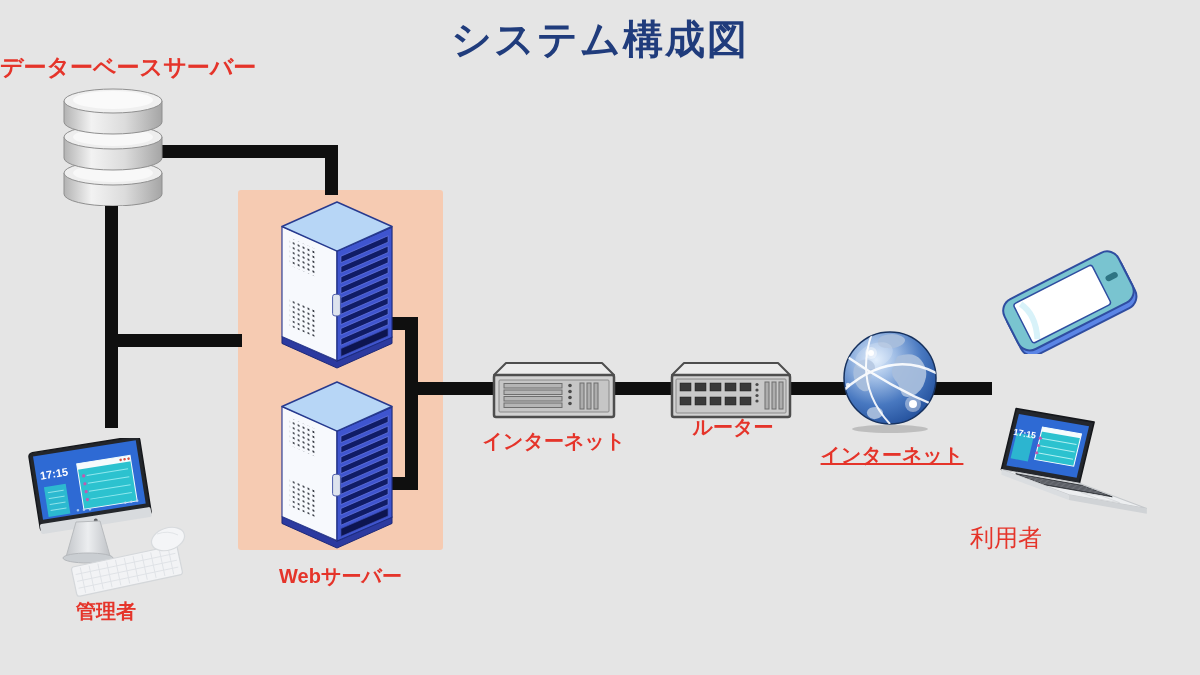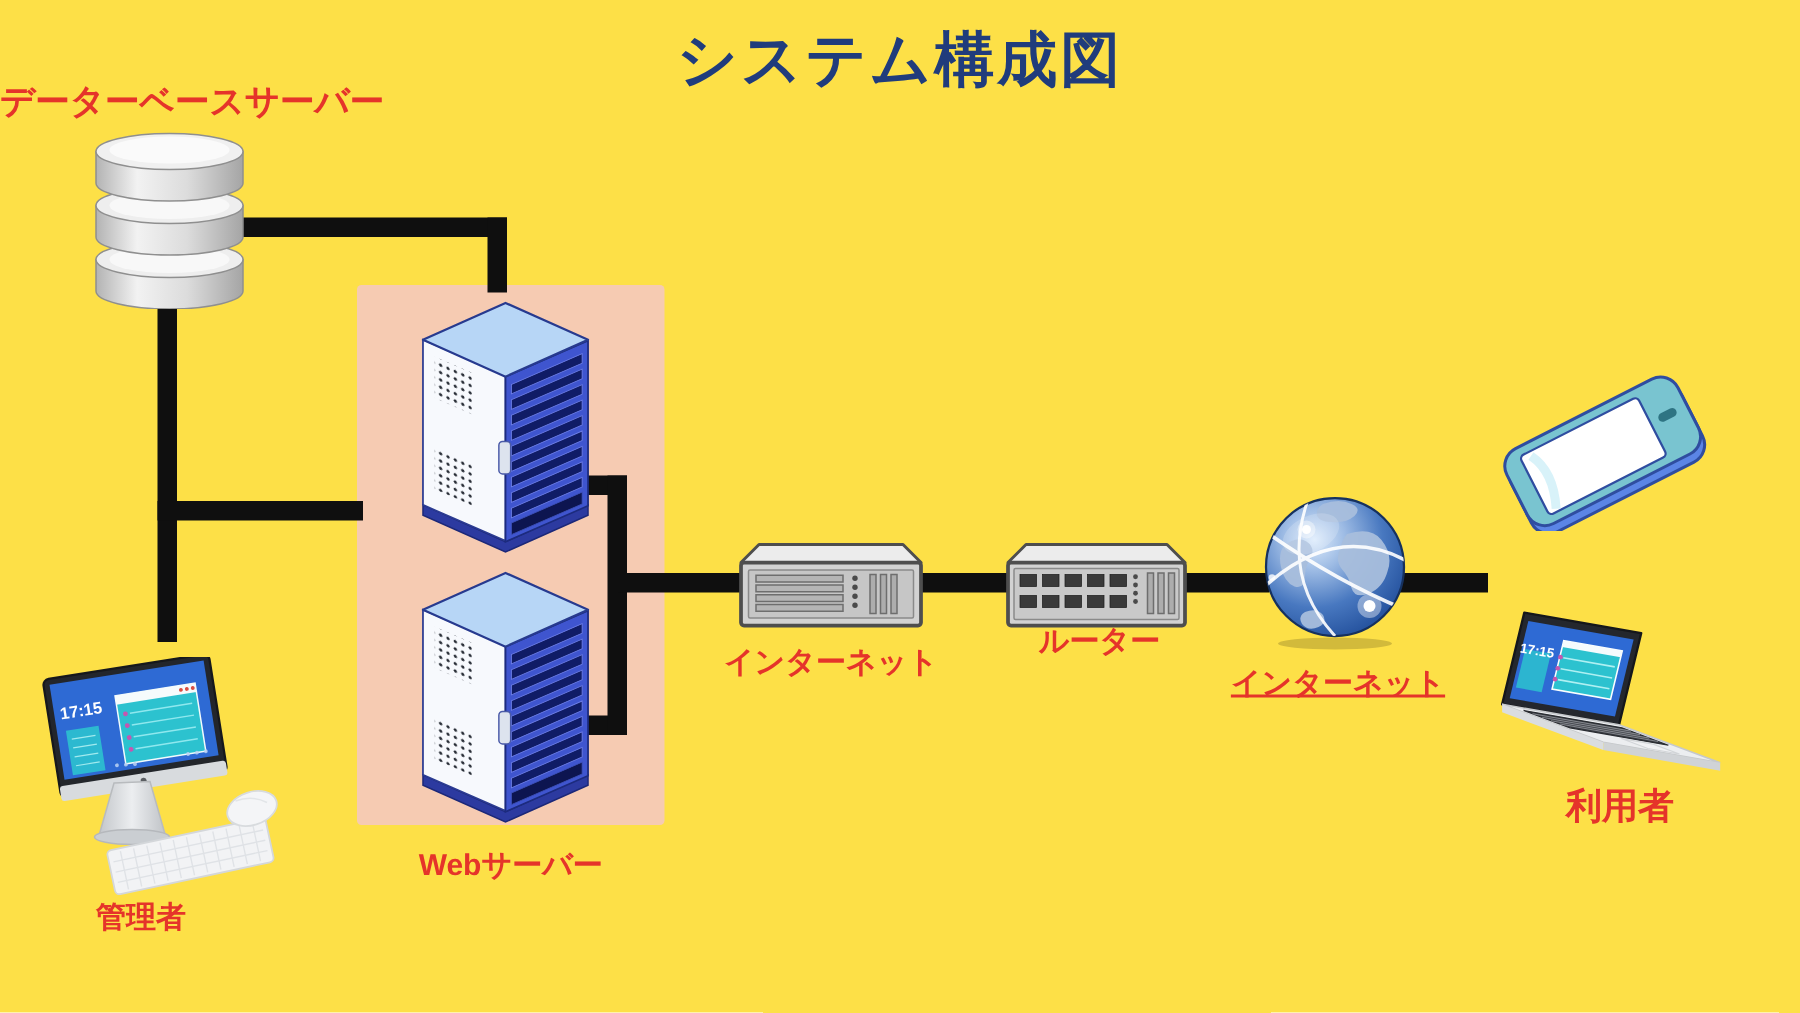--- a/index.html
+++ b/index.html
@@ -1,27 +1,27 @@
 <!DOCTYPE html>
 <html><head>
 <meta charset="utf-8">
 <style>
   html,body{margin:0;padding:0;background:#fff;}
-  .canvas{position:relative;width:1200px;height:675px;background:#fde047;overflow:hidden;
+  .canvas{position:relative;width:1200px;height:675px;background:#e5e5e5;overflow:hidden;
           font-family:"Liberation Sans","DejaVu Sans",sans-serif;}
   .title{position:absolute;left:0;top:12px;width:100%;text-align:center;
          font-size:40px;font-weight:bold;color:#203c7c;letter-spacing:2px;}
   .group-box{position:absolute;left:238px;top:190px;width:205px;height:360px;
              background:#f6cbb2;border-radius:3px;z-index:1;}
   .line{position:absolute;background:#0f0f0f;z-index:2;}
   .node{position:absolute;z-index:3;}
   .label{position:absolute;color:#e5342a;font-weight:bold;font-size:20px;z-index:4;white-space:nowrap;}
   .label.center{text-align:center;}
-  .users-label{position:absolute;left:970px;top:522px;width:220px;text-align:center;z-index:4;
-               color:#e5342a;font-weight:bold;font-size:24px;line-height:31px;}
+  .users-label{position:absolute;left:970px;top:522px;width:220px;text-align:left;z-index:4;
+               color:#e5342a;font-weight:normal;font-size:24px;line-height:31px;}
 </style>
 </head>
 <body>
 
 <div class="canvas">
 
   <svg width="0" height="0" style="position:absolute" aria-hidden="true">
     <defs>
       <pattern id="ventDots" width="5" height="5" patternUnits="userSpaceOnUse">
         <circle cx="2" cy="2" r="1.1" fill="#2a2f38"></circle>
@@ -333,15 +333,15 @@
             <line x1="119" y1="120" x2="119" y2="146"></line>
           <line x1="128" y1="120" x2="128" y2="146"></line>
             <line x1="137" y1="120" x2="137" y2="146"></line>
           <line x1="146" y1="120" x2="146" y2="146"></line>
         </g>
       </g>
       <ellipse cx="142" cy="101" rx="17" ry="11" transform="rotate(-18 142 101)" fill="#f4f5f7" stroke="#d8dbde" stroke-width="1.2"></ellipse>
       <path d="M131,96 q11,-4 21,1" stroke="#e2e5e8" stroke-width="1" fill="none"></path>
     </svg>
   </div>
-  <div class="label center" style="left:14px;top:598px;width:160px;">管理者</div>
+  <div class="label center" style="left:26px;top:598px;width:160px;">管理者</div>
 
 </div>
 
 </body></html>

